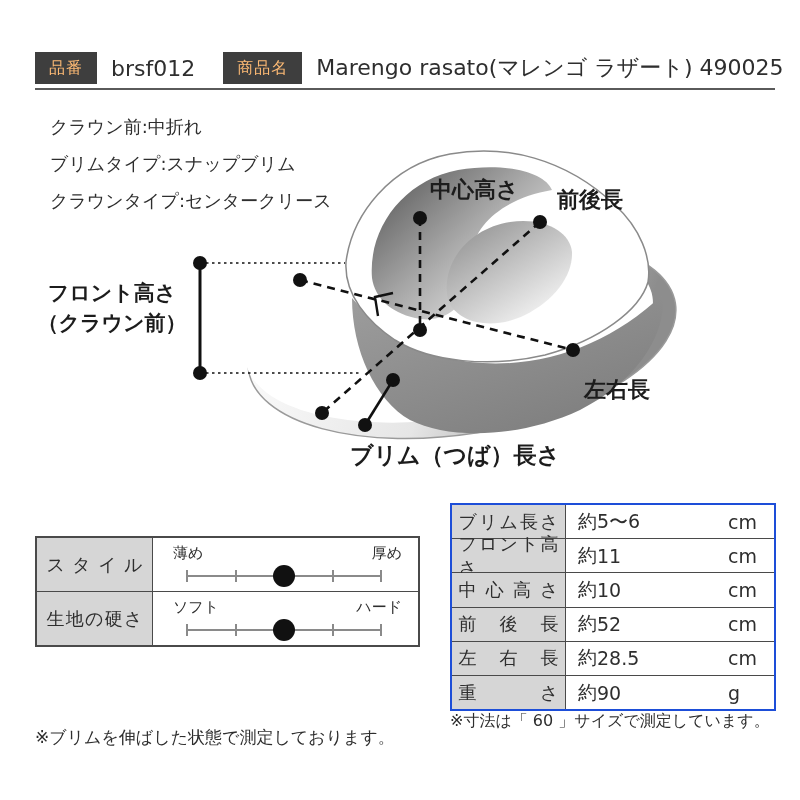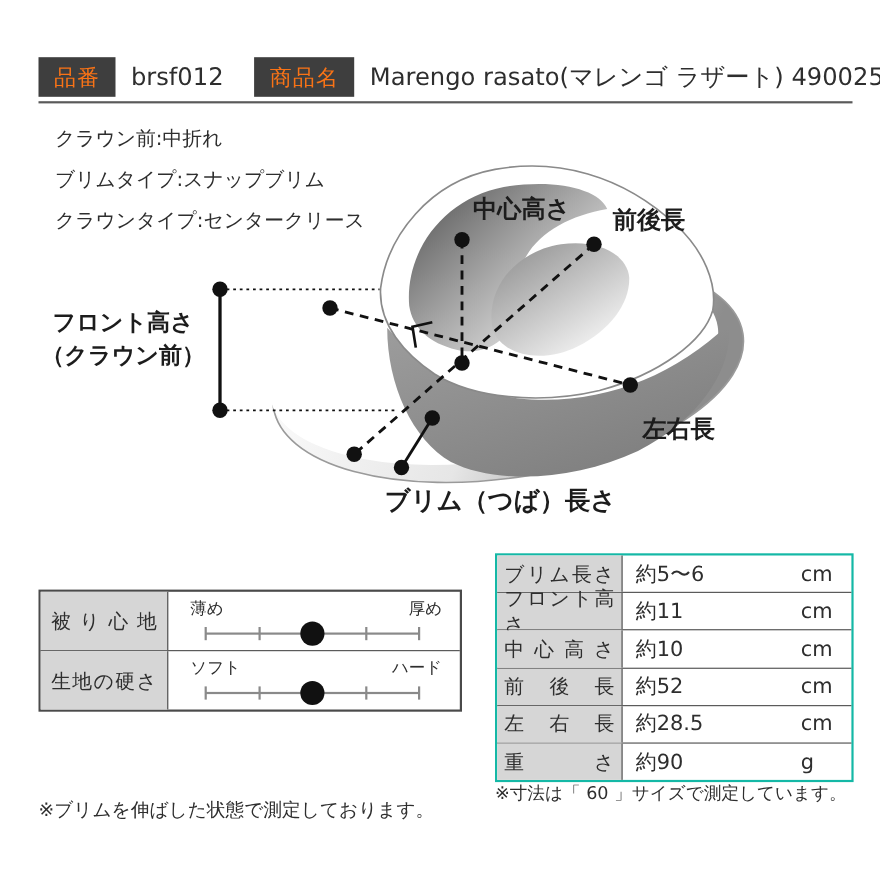--- a/index.html
+++ b/index.html
@@ -8,21 +8,21 @@
     font-family:"DejaVu Sans","Liberation Sans",sans-serif;
     color:#2e2e2e;overflow:hidden;
   }
   
   .header{
     position:absolute;left:35px;top:52px;width:740px;
     display:flex;align-items:center;
     border-bottom:2px solid #5a5a5a;padding-bottom:4px;
   }
   .dark-box{
-    background:#3e3e3e;color:#f97316;font-size:20px;line-height:1;
+    background:#3e3e3e;color:#fdba74;font-size:16px;line-height:1;
     padding:8px 14px;flex:0 0 auto;letter-spacing:1px;
   }
   .hval{font-size:22px;margin-left:14px;white-space:nowrap;}
   .hval2{font-size:22px;margin-left:14px;white-space:nowrap;}
   .pbox{margin-left:28px;}
   
   .specs{position:absolute;left:50px;top:108px;font-size:18px;line-height:37px;}
   
   svg.diagram{position:absolute;left:0;top:0;width:800px;height:800px;}
   svg text{font-family:"DejaVu Sans","Liberation Sans",sans-serif;font-weight:700;fill:#1c1c1c;}
@@ -40,21 +40,21 @@
   .jtext{width:96px;text-align:justify;text-align-last:justify;}
   .fcell-slider{flex:1;position:relative;padding:5px 14px 0 18px;}
   .minmax{display:flex;justify-content:space-between;font-size:15px;padding:1px 2px 0 2px;}
   .trackwrap{position:relative;height:26px;margin:0 4px 0 16px;width:194px;}
   .track{position:absolute;left:0;right:0;top:12px;height:2px;background:#8a8a8a;}
   .tick{position:absolute;width:2px;height:12px;top:7px;background:#8a8a8a;transform:translateX(-50%);}
   .dot{position:absolute;width:22px;height:22px;border-radius:50%;background:#111;top:2px;transform:translateX(-50%);}
   
   .stable{
     position:absolute;left:450px;top:503px;width:326px;
-    border:2px solid #14b8a6;box-sizing:border-box;background:#fff;
+    border:2px solid #1d4ed8;box-sizing:border-box;background:#fff;
   }
   .srow{display:flex;height:33.2px;border-top:1.5px solid #4a4a4a;align-items:stretch;}
   .srow:first-child{border-top:none;}
   .scell-label{
     flex:0 0 113px;background:#d6d6d6;border-right:1.5px solid #4a4a4a;
     display:flex;align-items:center;justify-content:center;font-size:18px;
   }
   .jtext2{width:100px;text-align:justify;text-align-last:justify;}
   .scell-val{flex:1;display:flex;align-items:center;font-size:19px;padding:0 12px 0 12px;}
   .sapprox{flex:0 0 auto;}
@@ -152,21 +152,21 @@
   <text x="557" y="207" font-size="22" text-anchor="start">前後長</text>
   <text x="112" y="300" font-size="21" text-anchor="middle">フロント高さ</text>
   <text x="112" y="330" font-size="21" text-anchor="middle">（クラウン前）</text>
   <text x="584" y="397" font-size="22" text-anchor="start">左右長</text>
   <text x="455" y="463" font-size="23" text-anchor="middle">ブリム（つば）長さ</text>
 </svg>
 
 <div class="ftable">
   <div class="frow">
     <div class="fcell-label">
-        <span class="jtext">被り心地</span>
+        <span class="jtext">スタイル</span>
       </div>
     <div class="fcell-slider">
       <div class="minmax">
         <span>薄め</span>
         <span>厚め</span>
       </div>
       <div class="trackwrap slider">
           <div class="track"></div>
           <div class="tick" style="left: 0%;"></div>
           <div class="tick" style="left: 25%;"></div>

